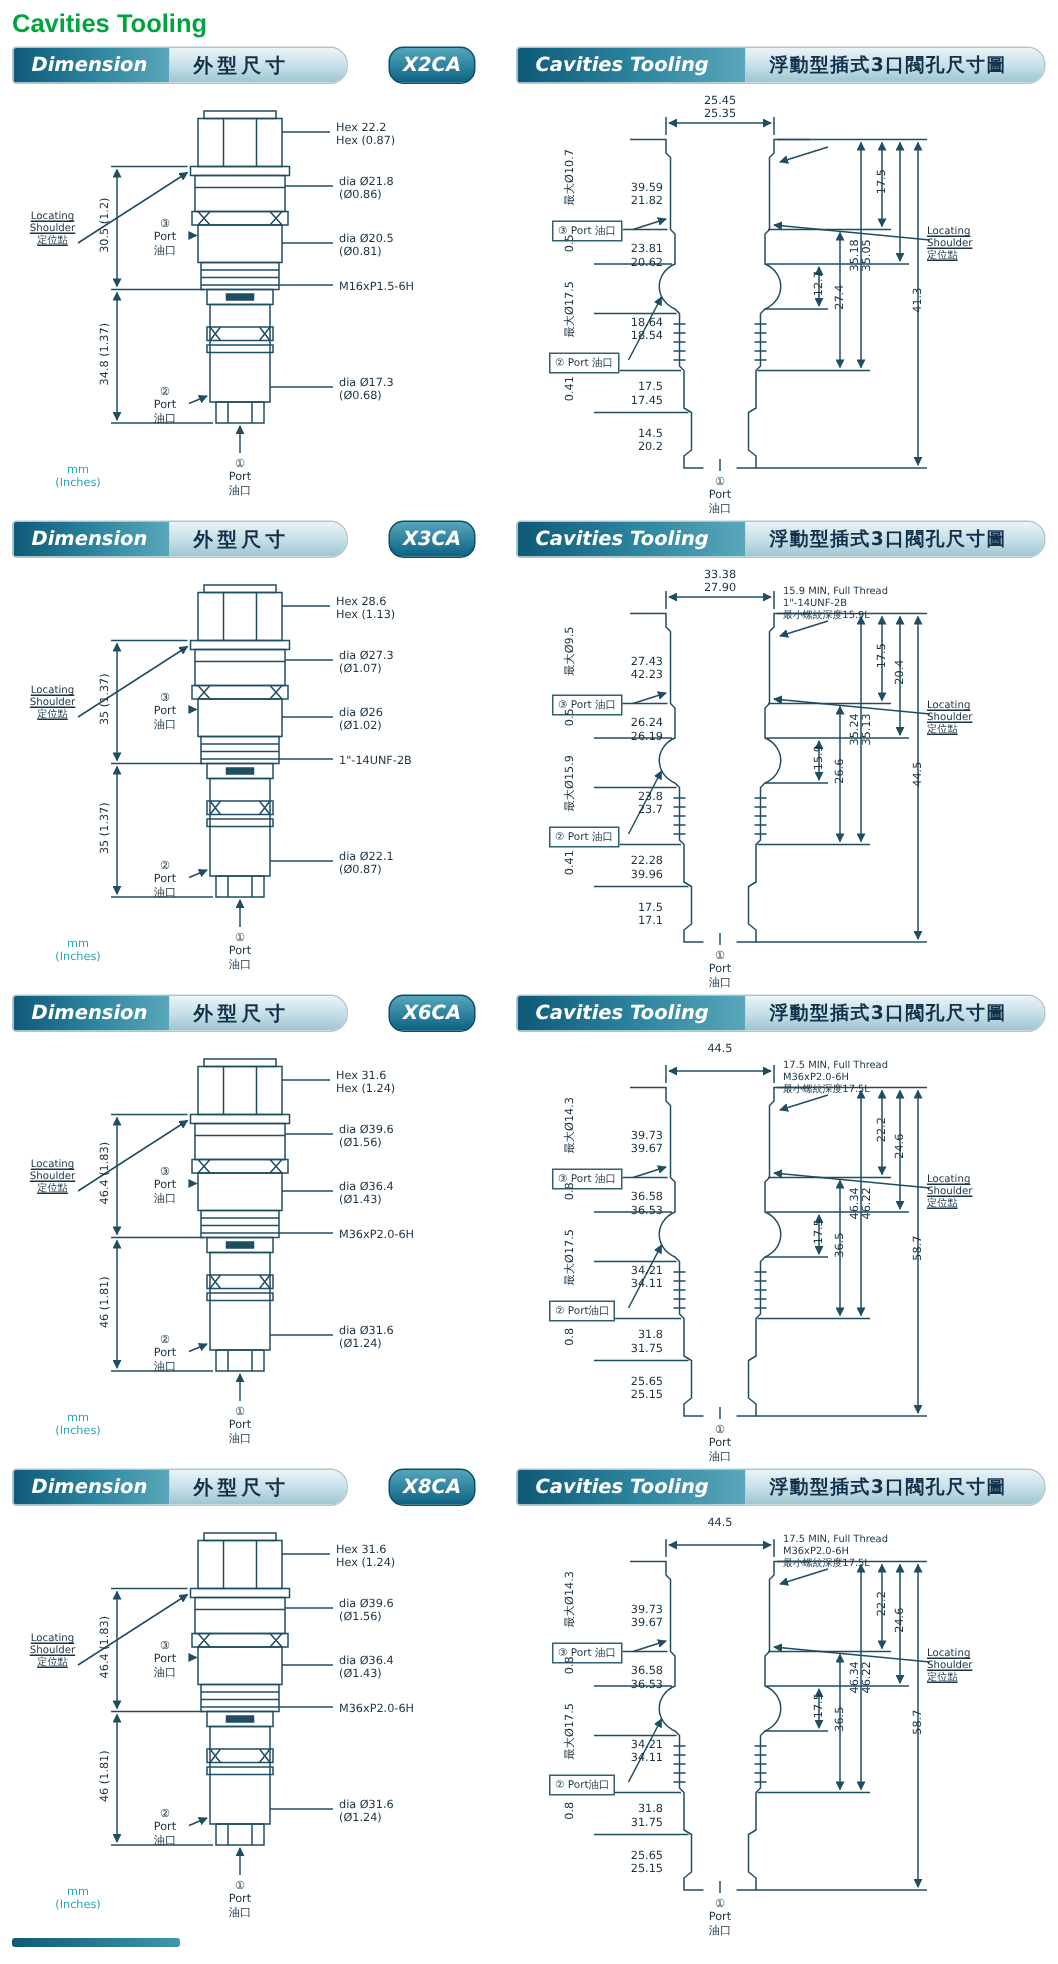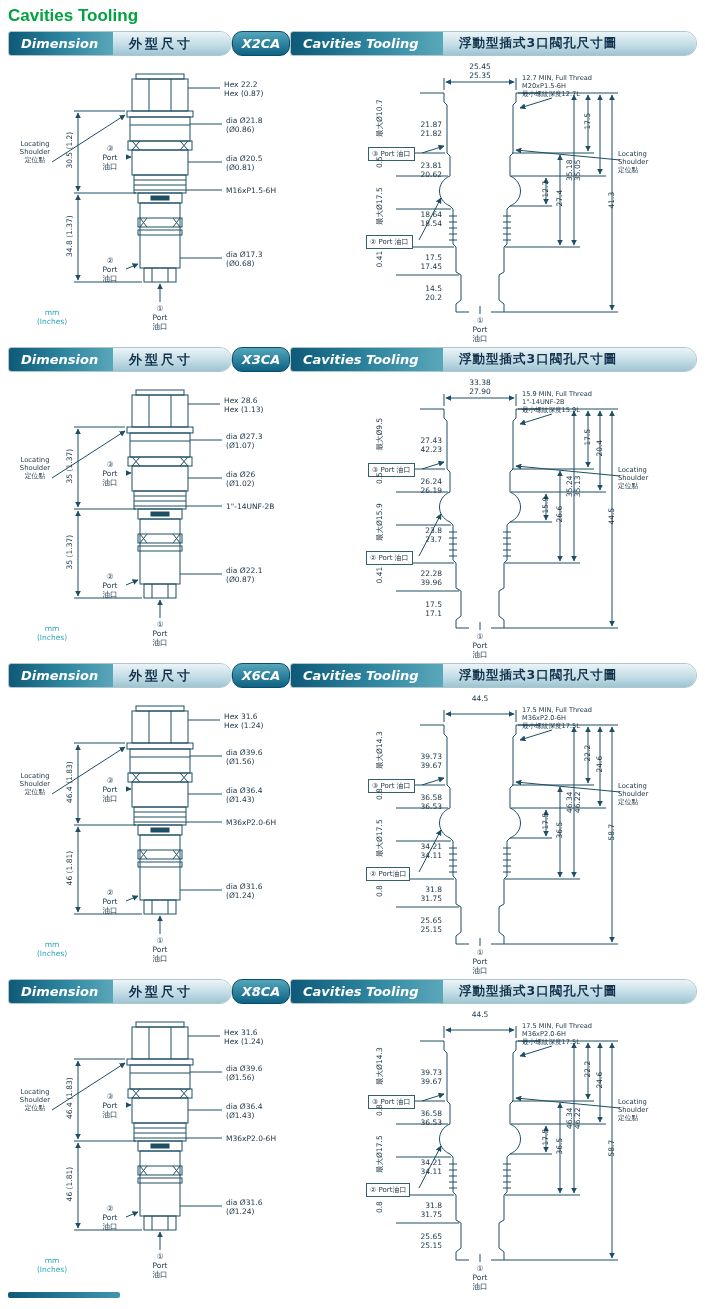--- a/index.html
+++ b/index.html
@@ -11,21 +11,21 @@
     color: #1a3345;
   }
   .title {
     color: #00a33e;
     font-size: 17px;
     font-weight: bold;
     font-family: "Liberation Sans", "DejaVu Sans", sans-serif;
     margin: 0 0 3px 0;
   }
   .sec { margin: 0 0 1px 0; }
-  .bar { display: flex; gap: 0; height: 25px; margin: 5px 0 2px 0; align-items: stretch; }
+  .bar { display: flex; gap: 27px; height: 25px; margin: 5px 0 2px 0; align-items: stretch; }
   .bar-seg { display: flex; border-radius: 3px 12px 12px 3px; overflow: hidden; border: 1px solid rgba(35,90,110,.35); }
   .bar-left  { width: 224px; }
   .bar-right { flex: 1; }
   .seg-en {
     color: #fff; font-weight: bold; font-style: italic; font-size: 13px;
     display: flex; align-items: center; padding: 0 12px; white-space: nowrap;
     background: linear-gradient(90deg, #0e5a78, #2f87a0 55%, #5aa7ba);
   }
   .bar-left  .seg-en { flex: 0 0 104px; }
   .bar-right .seg-en { flex: 0 0 152px; }
@@ -52,21 +52,21 @@
   }
   .ta-r { text-align: right; }
   .ta-c { text-align: center; }
   .rot { transform: rotate(-90deg); transform-origin: center; text-align: center; line-height: 1.1; }
   .pbox {
     position: absolute; font-size: 7px; color: #1a3345;
     border: 1px solid #33606f; padding: 1px 3px;
     white-space: nowrap; background: #fff;
   }
   .note { font-size: 6.6px; line-height: 1.25; }
-  .small { font-size: 6.8px; line-height: 1.2; }
+  .small { font-size: 6.8px; line-height: 1.2; text-decoration: underline; }
   .units { color: #2aa6b5; text-align: center; }
   .footer-strip {
     width: 112px; height: 6px; margin-top: 2px;
     background: linear-gradient(90deg, #0e5a78, #3f96ad);
     border-radius: 2px;
   }
 </style>
 </head>
 <body>
 
@@ -203,25 +203,22 @@
 Port
 油口</div>
     <div class="lbl ta-c" style="left:138px;top:246px;width:28px">①
 Port
 油口</div>
     <div class="lbl units" style="left:22px;top:250px;width:44px">mm
 (Inches)</div>
 
     <div class="lbl ta-c" style="left:444px;top:4px;width:56px">25.45
 25.35</div>
-    <div class="lbl note" style="left:514px;top:16px;width:170px">12.7 MIN, Full Thread
-M20xP1.5-6H
-最小螺紋深度12.7L</div>
     <div class="lbl rot" style="left:345px;top:56px;width:54px">最大Ø10.7</div>
-    <div class="lbl ta-r" style="left:394px;top:62px;width:40px">21.87
+    <div class="lbl ta-r" style="left:394px;top:62px;width:40px">39.59
 21.82</div>
     <div class="pbox" style="left:360px;top:89px">③ Port 油口</div>
     <div class="lbl ta-r" style="left:394px;top:103px;width:40px">23.81
 20.62</div>
     <div class="lbl rot" style="left:360px;top:100px;width:24px">0.5</div>
     <div class="lbl rot" style="left:348px;top:144px;width:48px">最大Ø17.5</div>
     <div class="lbl ta-r" style="left:394px;top:152px;width:40px">18.64
 18.54</div>
     <div class="pbox" style="left:358px;top:177px">② Port 油口</div>
     <div class="lbl rot" style="left:358px;top:197px;width:28px">0.41</div>

